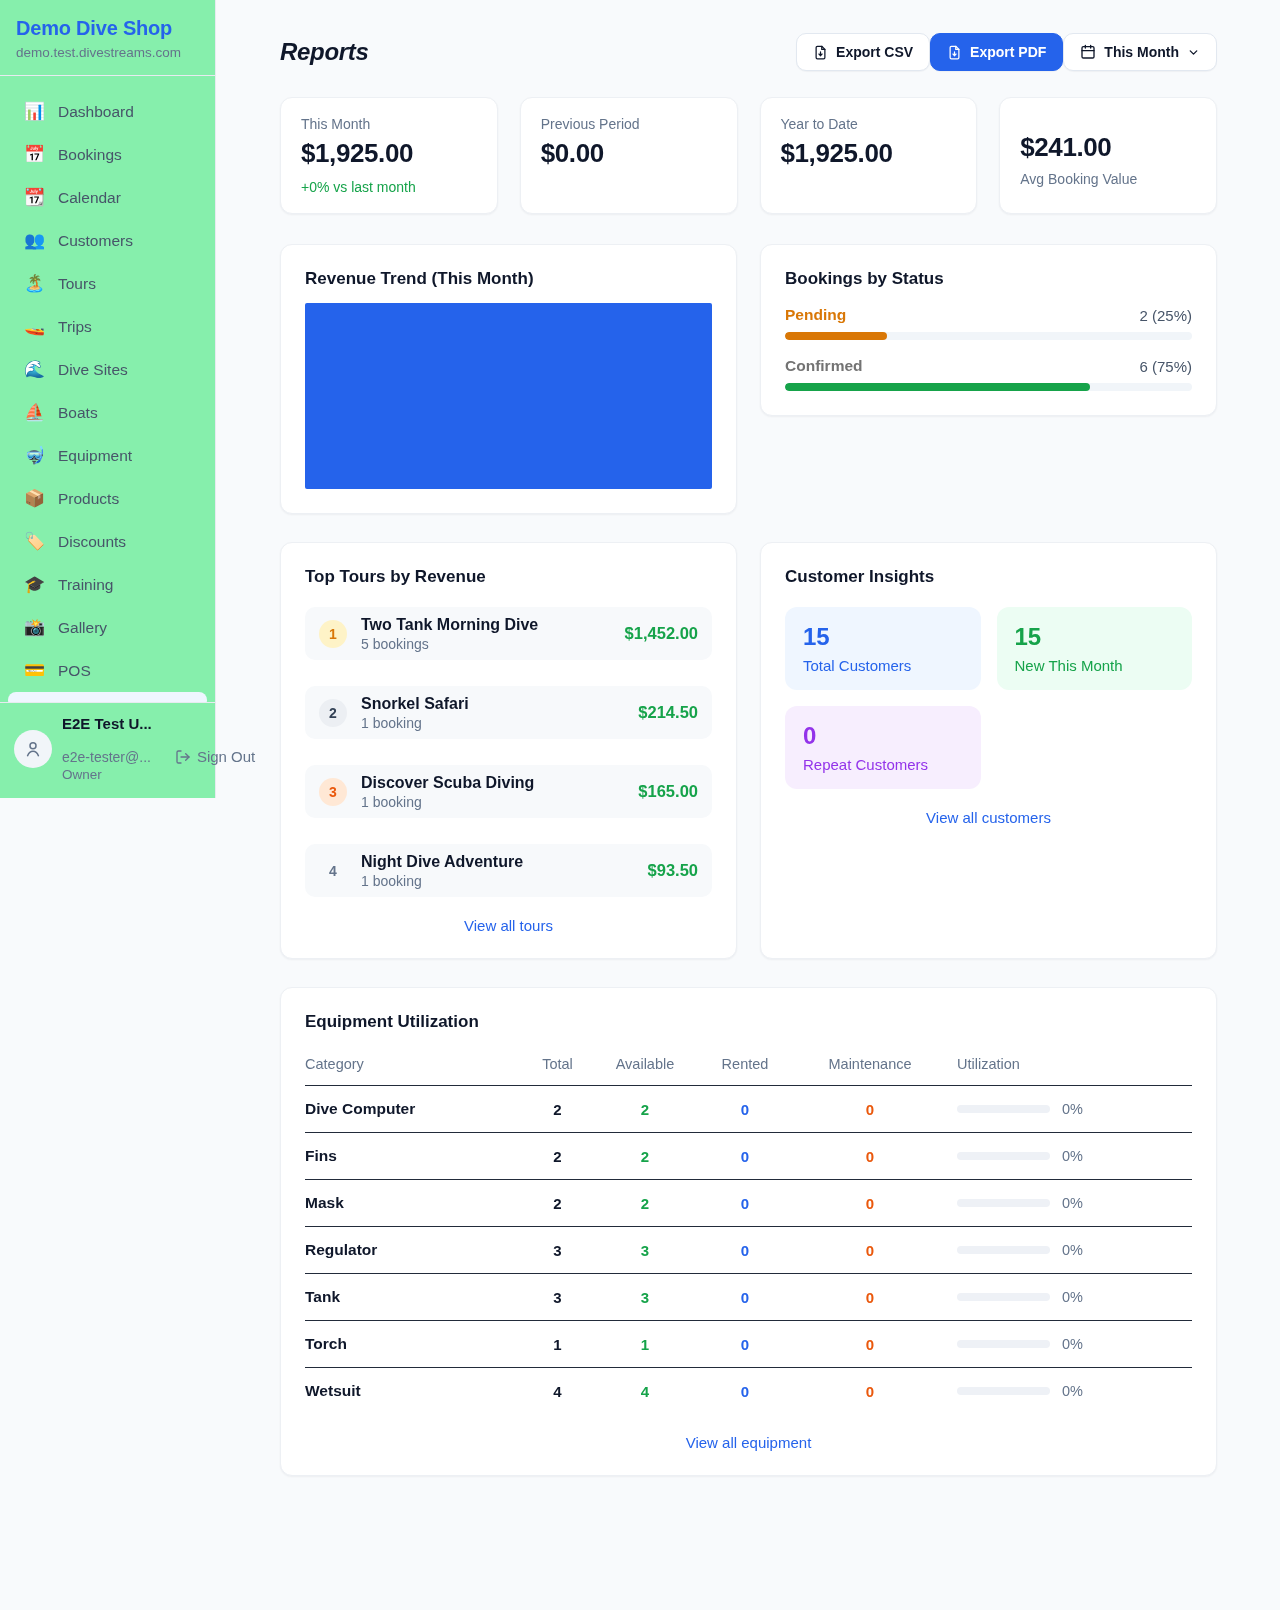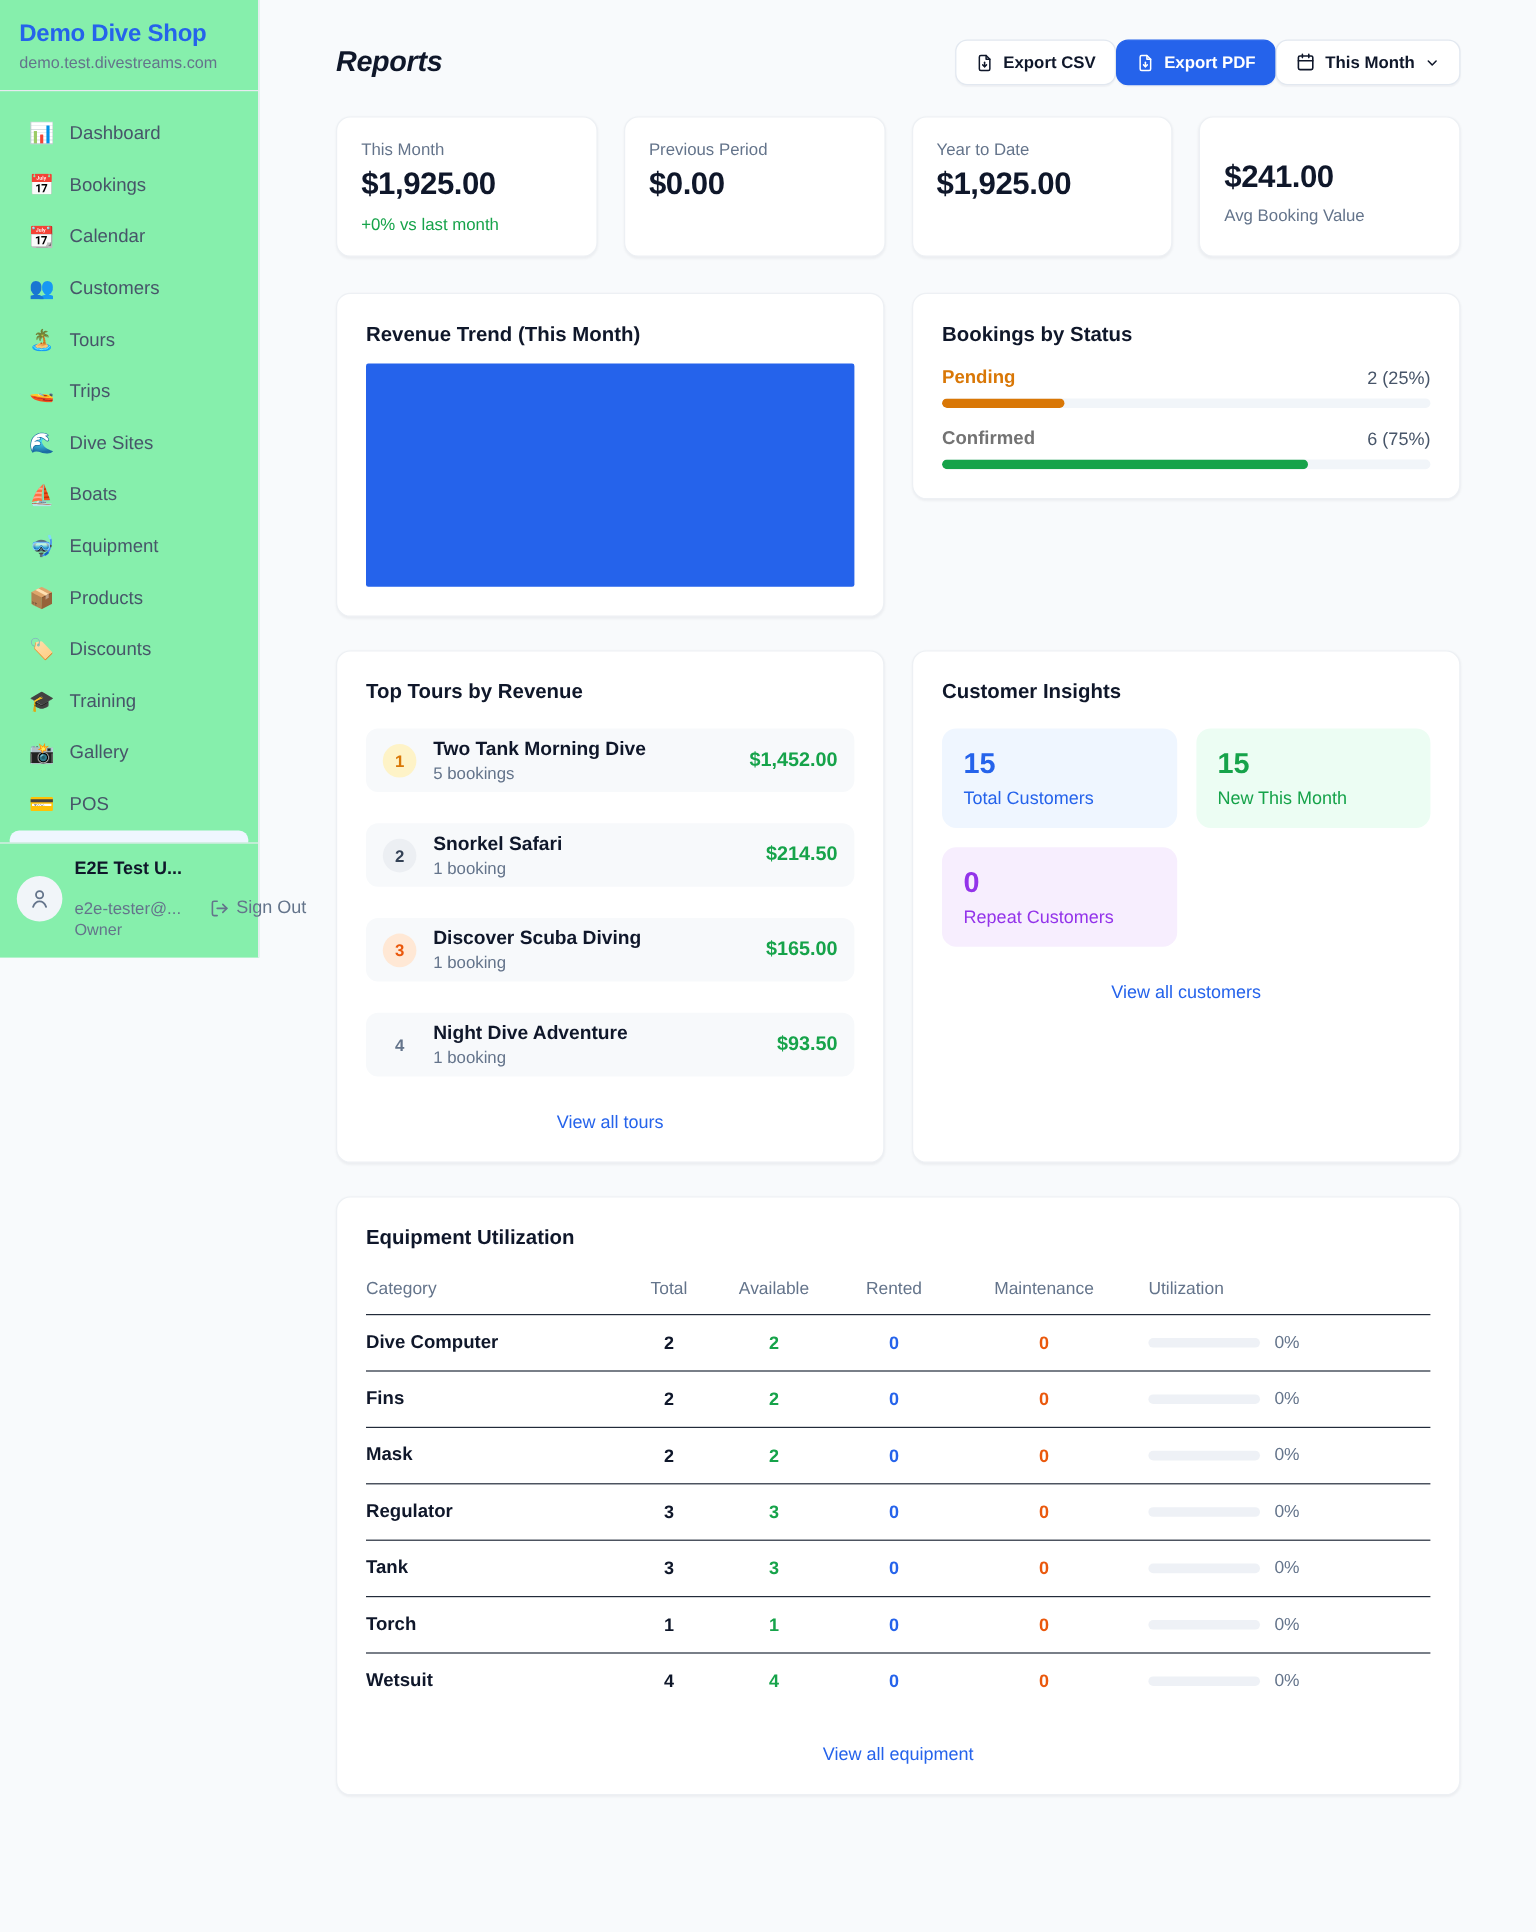--- a/index.html
+++ b/index.html
@@ -36,21 +36,21 @@
   .actions { display:flex; gap:0; }
   .btn { display:inline-flex; align-items:center; gap:8px; height:38px; padding:0 16px;
     border-radius:10px; border:1px solid #e2e8f0; background:#fff; font-weight:600; font-size:14px;
     color:#0f172a; font-family:inherit; cursor:pointer; box-shadow:0 1px 1px rgba(15,23,42,.04); }
   .btn.primary { background:#2563eb; border-color:#2563eb; color:#fff; }
   .btn svg { flex:none; }
   
   .card { background:#fff; border:1px solid #edf0f4; border-radius:12px; padding:24px;
     box-shadow:0 1px 2px rgba(15,23,42,.05); }
   .card-title { font-size:17px; font-weight:700; color:#0f172a; }
-  .card-link { display:block; text-align:center; color:#2563eb; font-size:15px; margin-top:30px;
+  .card-link { display:block; text-align:center; color:#2563eb; font-size:15px; margin-top:20px;
     text-decoration:none; cursor:pointer; }
   
   .stats { display:grid; grid-template-columns:repeat(4,1fr); gap:22px; margin-bottom:30px; }
   .stat-card { padding:18px 20px; }
   .stat-label { font-size:14px; color:#64748b; }
   .stat-value { font-size:26px; font-weight:800; letter-spacing:-.4px; margin-top:6px; }
   .stat-delta { font-size:14px; color:#16a34a; margin-top:10px; }
   .stat-card.value-top .stat-value { margin-top:16px; }
   .stat-card.value-top .stat-label { margin-top:8px; }
   

